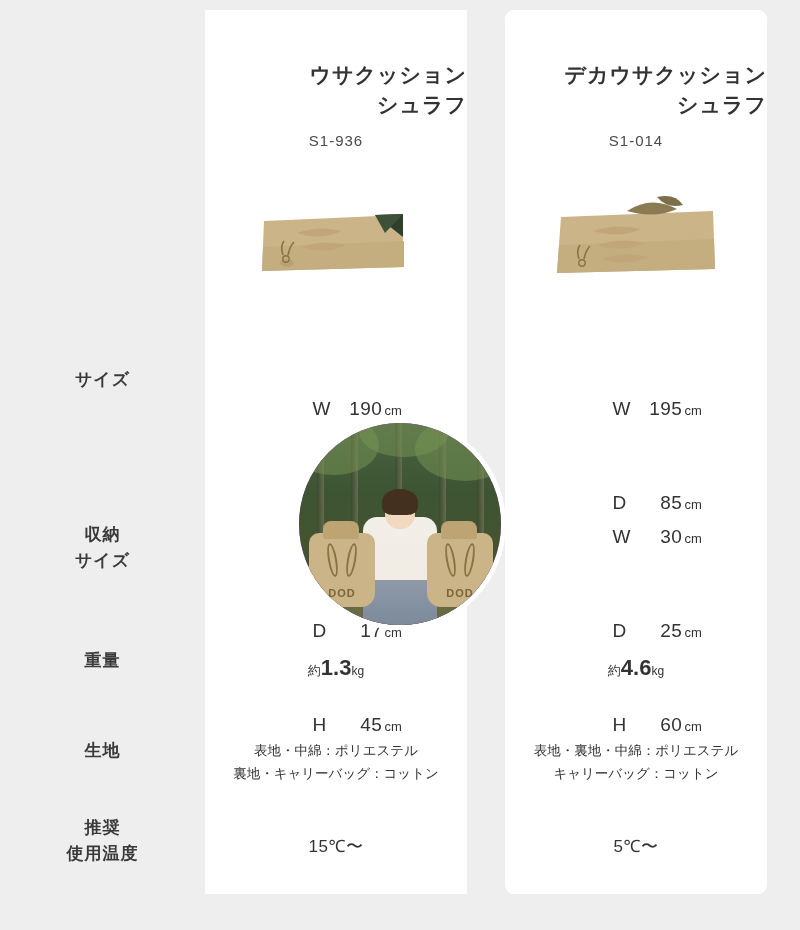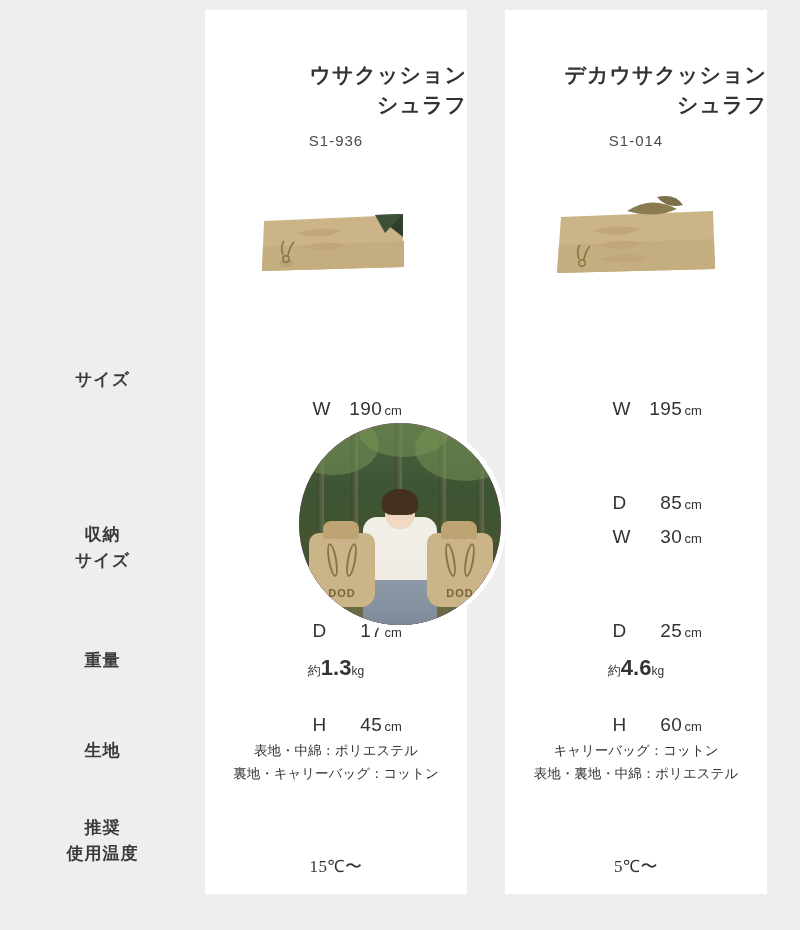--- a/index.html
+++ b/index.html
@@ -21,21 +21,21 @@
   }
   
   .col {
     position: absolute;
     top: 10px;
     width: 262px;
     height: 884px;
     background: #ffffff;
   }
   .col-1 { left: 205px; }
-  .col-2 { left: 505px; }
+  .col-2 { left: 505px; border-radius: 9px; }
 
   
   .row-labels {
     position: absolute;
     left: 0;
     top: 0;
     width: 205px;
     height: 738px;
   }
   .row-label {
@@ -126,21 +126,21 @@
   .weight-val .pre { font-size: 13px; font-weight: normal; }
   .weight-val .unit { font-size: 12px; font-weight: normal; }
 
   .spec.fabric { top: 730px; }
   .fabric-line {
     font-size: 13.5px;
     line-height: 1.7;
     color: #333;
   }
 
-  .spec.temp   { top: 844px; font-family: Liberation Serif, serif; }
+  .spec.temp   { top: 824px; }
   .temp-val {
     font-size: 17px;
     color: #333;
     letter-spacing: 0.5px;
   }
 
   
   .photo-circle {
     position: absolute;
     left: 400px;
@@ -395,22 +395,22 @@
       </div>
     </div>
 
     <div class="spec weight">
       <div class="weight-val">
         <span class="pre">約</span><span>4.6</span><span class="unit">kg</span>
       </div>
     </div>
 
     <div class="spec fabric">
+      <div class="fabric-line">表地・裏地・中綿：ポリエステル</div>
       <div class="fabric-line">キャリーバッグ：コットン</div>
-      <div class="fabric-line">表地・裏地・中綿：ポリエステル</div>
     </div>
 
     <div class="spec temp">
       <div class="temp-val">5℃〜</div>
     </div>
   </div>
 
   <div class="photo-circle">
     <div class="photo-inner">
       <div class="forest-bg"></div>

